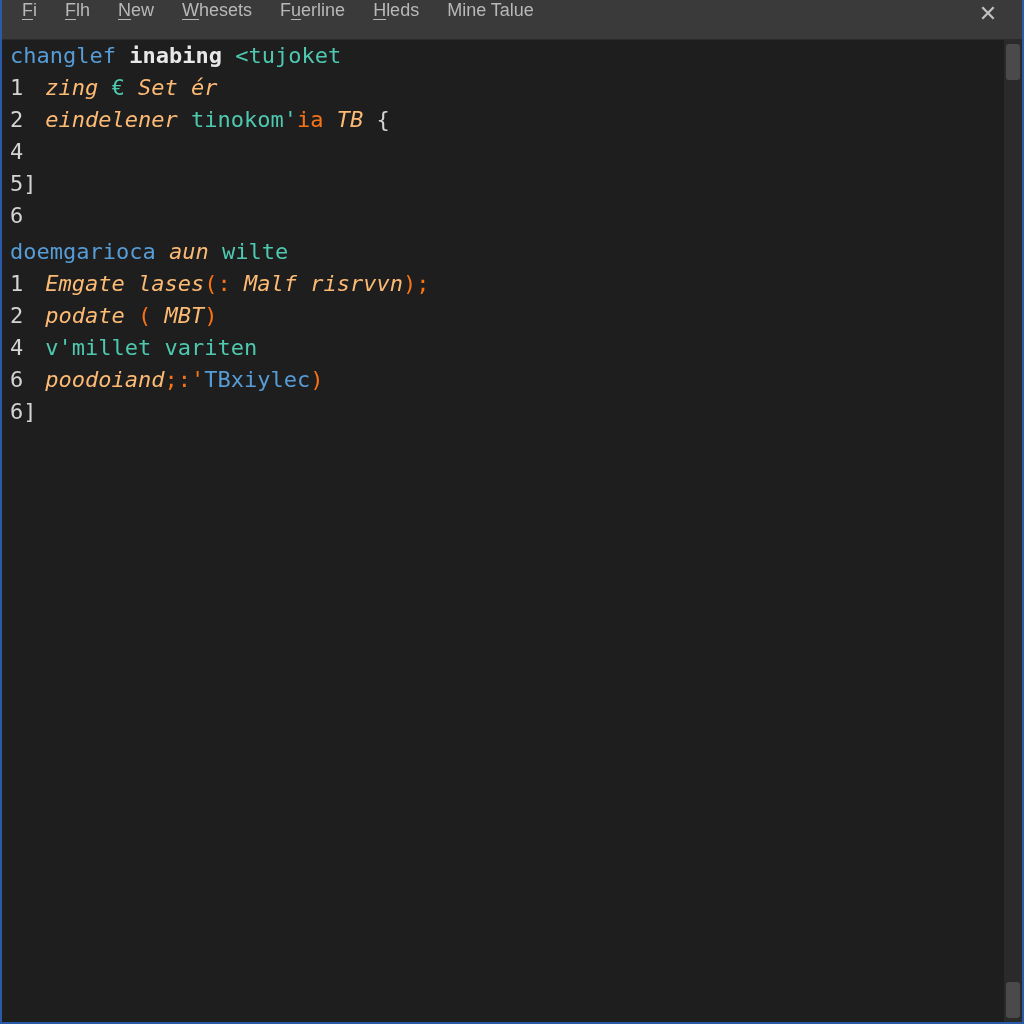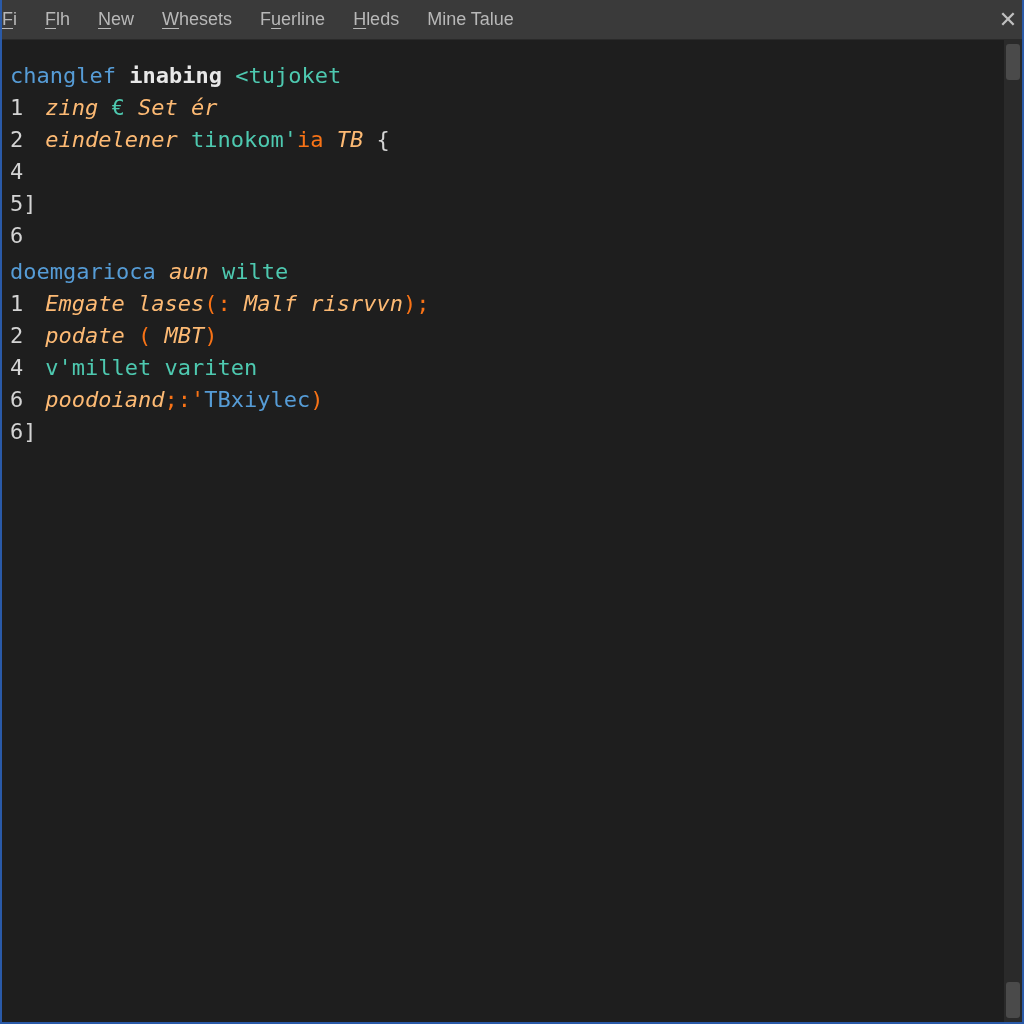--- a/index.html
+++ b/index.html
@@ -13,22 +13,21 @@
     display: flex;
     flex-direction: column;
     border: 2px solid #2a5aa8;
     border-top: none;
   }
 
   .menubar {
     height: 40px;
     background: #3a3a3a;
     display: flex;
-    align-items: center;
-    padding: 0 0;
+    padding: 0 20px;
     gap: 28px;
     font-size: 18px;
     color: #b8b8b8;
     font-family: "Segoe UI", Arial, sans-serif;
     border-bottom: 1px solid #2a2a2a;
   }
   .menubar .menu-item {
     cursor: pointer;
   }
   .menubar .menu-item .ul { text-decoration: underline; text-underline-offset: 3px; }
@@ -47,21 +46,21 @@
 
   .editor-wrap {
     flex: 1;
     display: flex;
     position: relative;
     background: #1e1e1e;
   }
 
   .editor {
     flex: 1;
-    padding: 20px 0 0 8px;
+    padding: 0 0 0 8px;
     font-size: 22px;
     line-height: 32px;
     color: #d4d4d4;
     white-space: pre;
     overflow: hidden;
   }
 
   .scrollbar {
     width: 18px;
     background: #2a2a2a;

